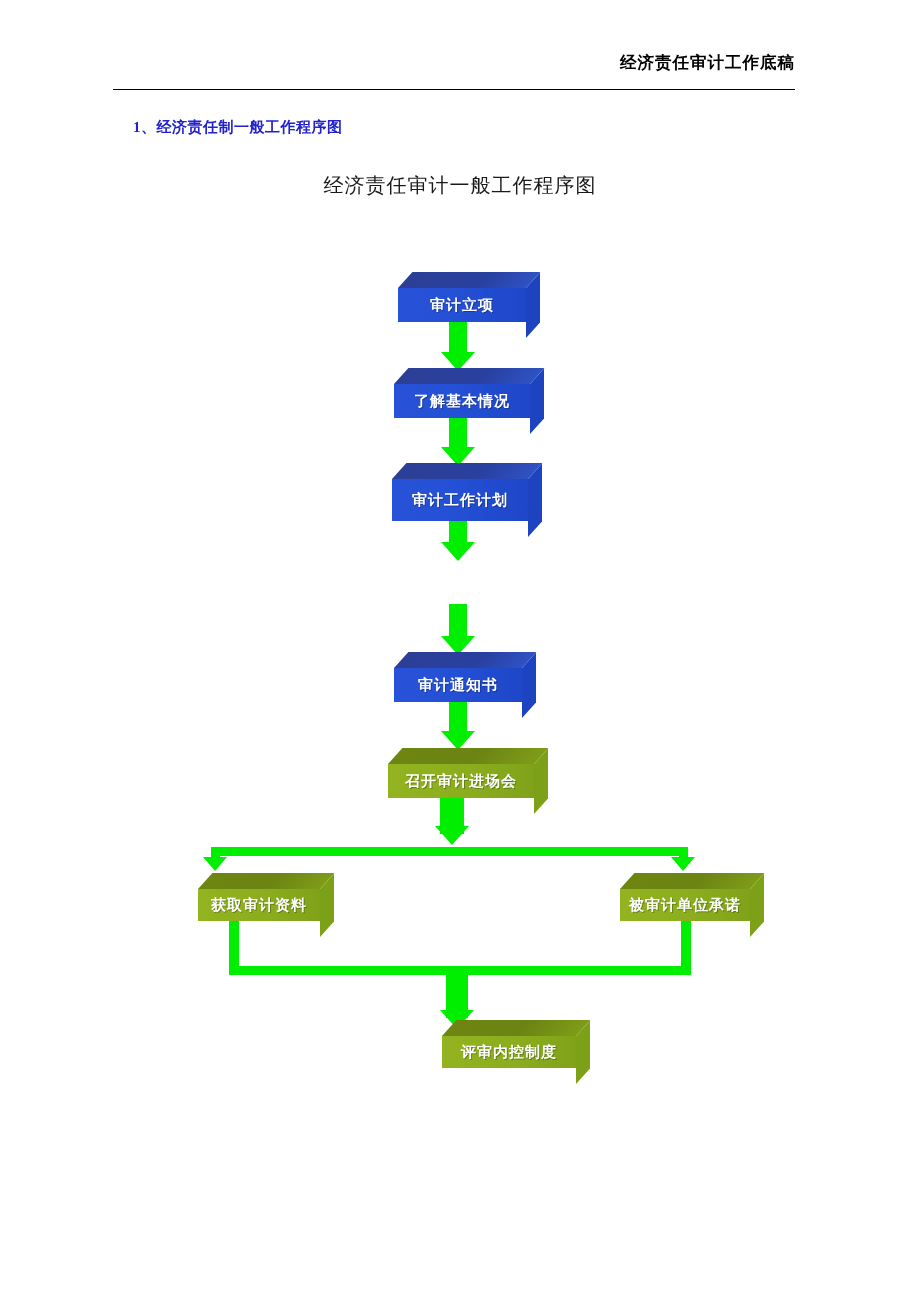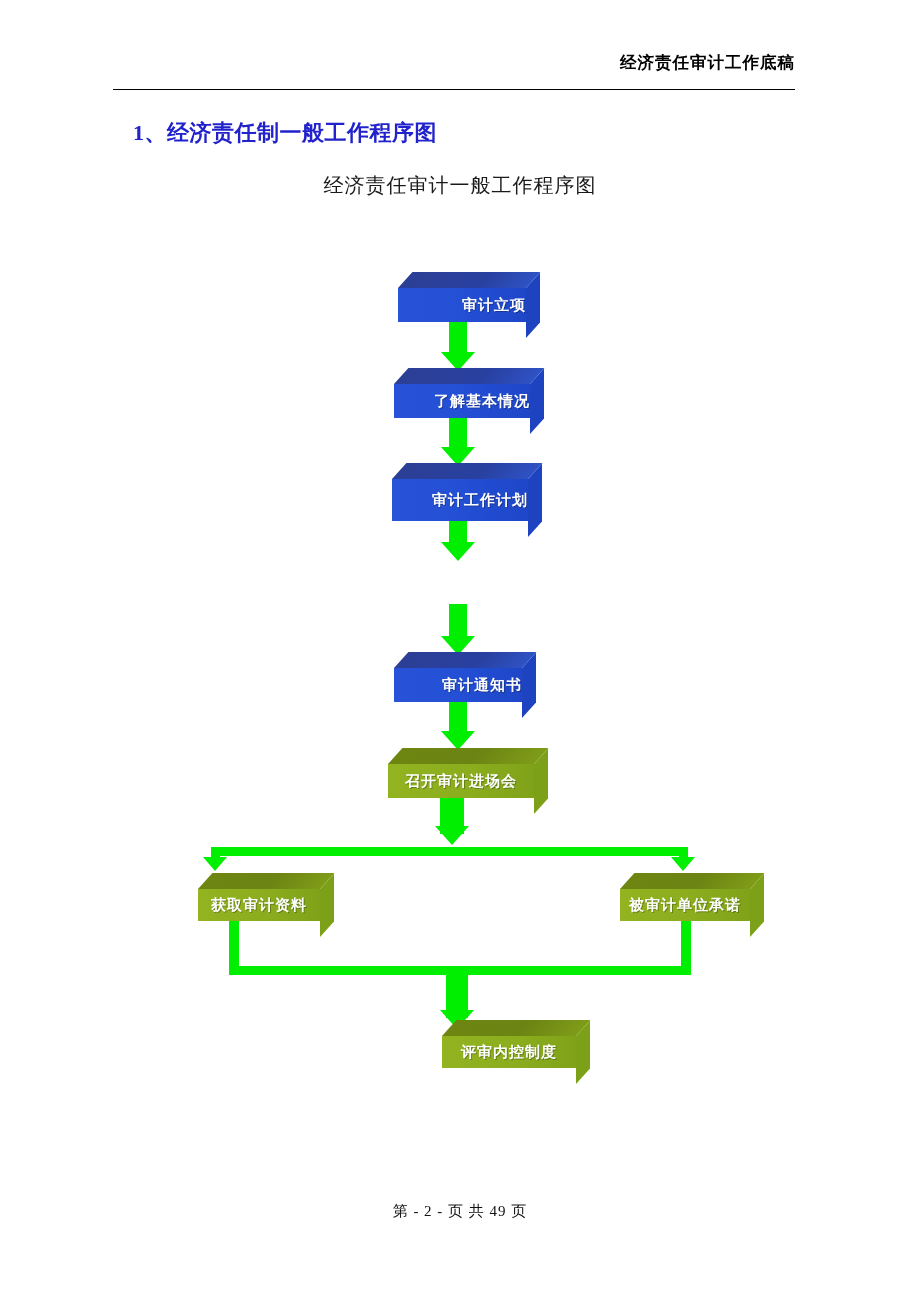--- a/index.html
+++ b/index.html
@@ -47,21 +47,21 @@
     height: 0;
     border-top: 1.6px solid #000000;
   }
 
   
   .doc-heading {
     position: absolute;
     left: 133px;
     top: 118px;
     font-family: "Liberation Serif", "DejaVu Serif", serif;
-    font-size: 22px;
+    font-size: 15px;
     font-weight: bold;
     color: #2222CC;
     white-space: nowrap;
     letter-spacing: 0.5px;
   }
   .doc-subtitle {
     position: absolute;
     left: 0;
     top: 172px;
     width: 920px;
@@ -119,21 +119,20 @@
     font-weight: bold;
     color: #ffffff;
     letter-spacing: 1px;
     white-space: nowrap;
     text-shadow: 1px 1px 0 rgba(0,0,0,0.28);
   }
 
   
   .box-blue .face-front {
     background: linear-gradient(90deg, #2853D8 0%, #2450D6 45%, #1E46C8 100%);
-    justify-content: flex-end;
   }
   .box-blue .face-top {
     background: linear-gradient(90deg, #2C3F96 0%, #28409F 60%, #2F52C4 100%);
   }
   .box-blue .face-side {
     background: #1E43C0;
   }
 
   
   .box-olive .face-front {
@@ -310,15 +309,14 @@
       <div class="shadow"></div>
       <div class="face-top"></div>
       <div class="face-side"></div>
       <div class="face-front">
         <span class="label">评审内控制度</span>
       </div>
     </div>
 
   </div>
 
-  <div class="footer">第 - 2 - 页 共 49 页</div>
 
 </div>
 
 </body></html>

